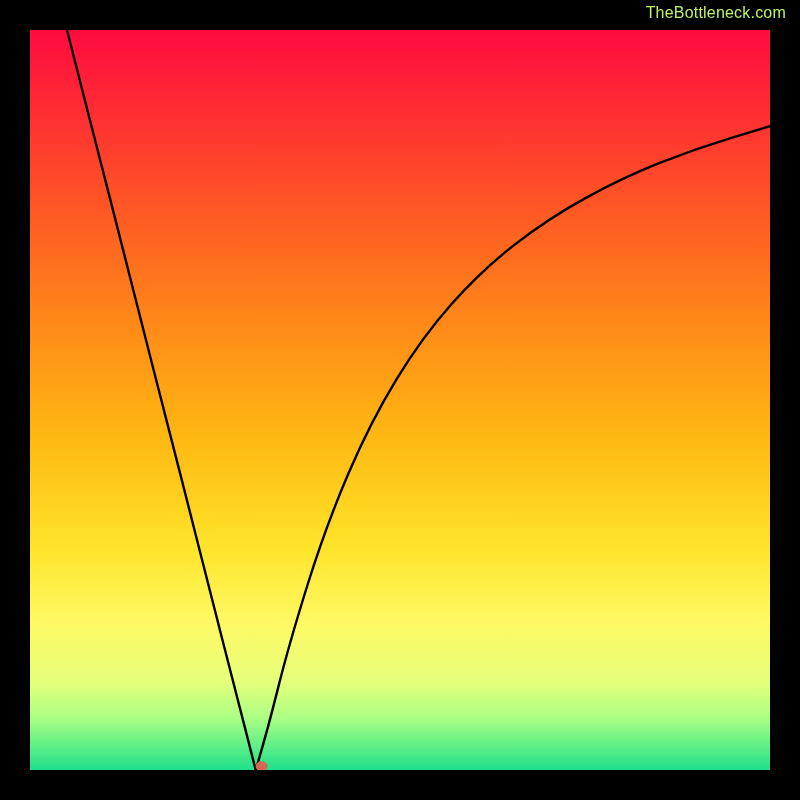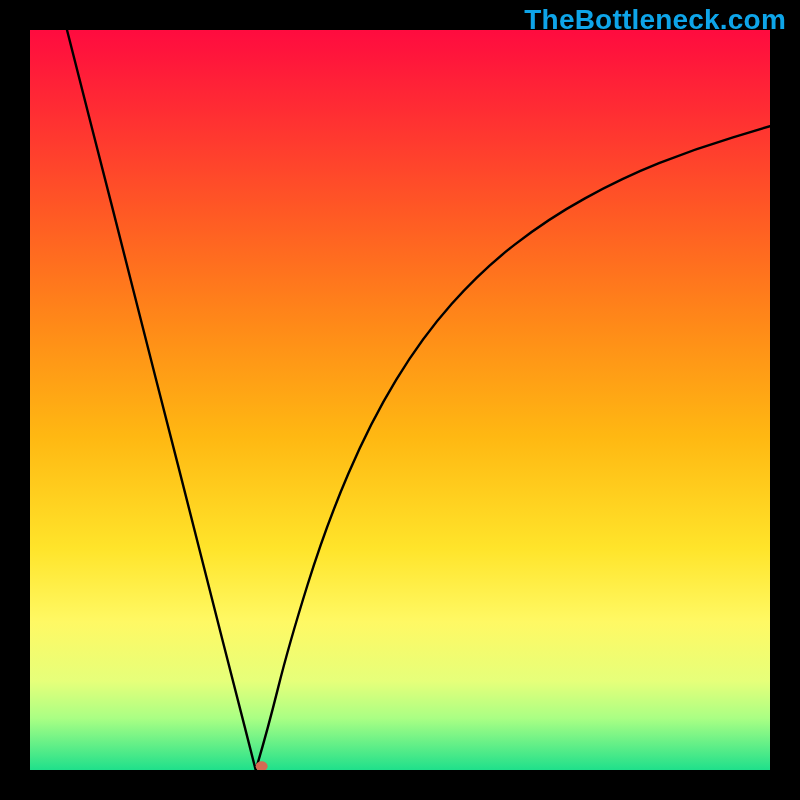--- a/index.html
+++ b/index.html
@@ -21,23 +21,23 @@
     position: absolute;
     left: 30px;
     top: 30px;
     width: 740px;
     height: 740px;
   }
   .watermark {
     position: absolute;
     top: 4px;
     right: 14px;
-    color: #0ea5e9;
-    font-size: 28px;
-    font-weight: 700;
+    color: #bef264;
+    font-size: 16px;
+    font-weight: 400;
     letter-spacing: 0.2px;
   }
   svg { display: block; }
 </style>
 </head>
 <body>
 
 <div class="frame">
   <div class="plot-area">
     <svg id="plot-svg" width="740" height="740" viewBox="0 0 740 740">

